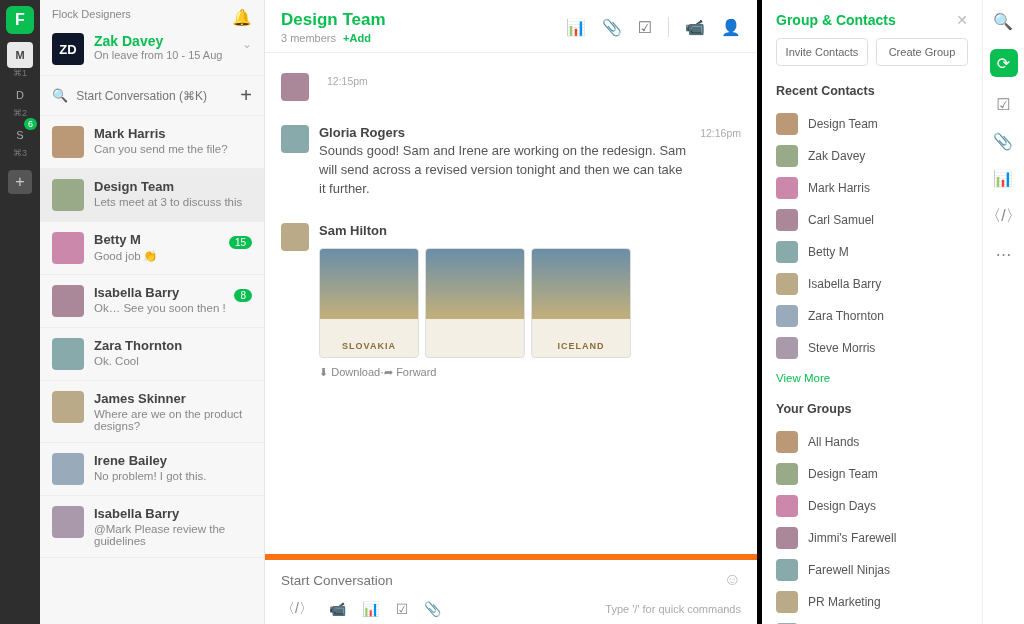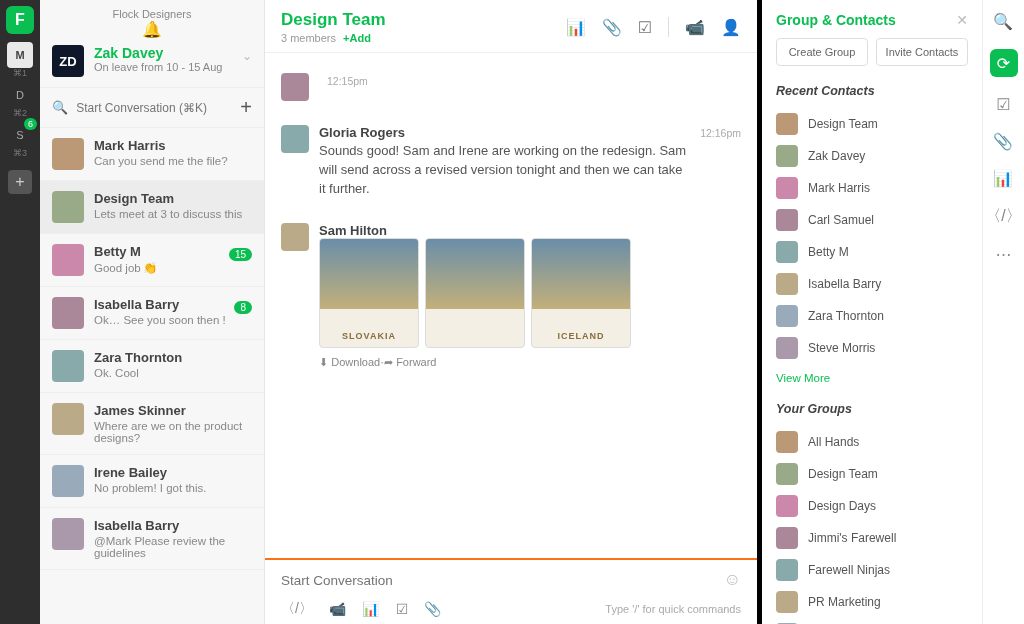--- a/index.html
+++ b/index.html
@@ -8,21 +8,21 @@
   .rail { width: 40px; background: #2e2e2e; display:flex; flex-direction:column; align-items:center; padding-top:6px; gap:8px;}
   .rail .logo { width:28px; height:28px; border-radius:6px; background:#0abe51; display:flex; align-items:center; justify-content:center; color:#fff; font-weight:bold; font-size:16px;}
   .rail .ws { width:26px; height:26px; border-radius:4px; color:#aaa; font-size:11px; display:flex; align-items:center; justify-content:center; position:relative;}
   .rail .ws.sel { background:#e9e9e9; color:#444; font-weight:bold;}
   .rail .ws .badge { position:absolute; top:-4px; right:-4px; background:#0abe51; color:#fff; font-size:9px; border-radius:8px; padding:0 4px; line-height:12px;}
   .rail .rail-label { font-size:9px; color:#777;}
   .rail .add { width:24px; height:24px; border-radius:4px; background:#555; color:#ccc; display:flex; align-items:center; justify-content:center; font-size:16px;}
 
   
   .convs { width:225px; background:#f7f7f7; border-right:1px solid #e6e6e6; display:flex; flex-direction:column;}
-  .org-row { display:flex; align-items:center; justify-content:space-between; padding:8px 12px 2px;flex-direction:column;}
+  .org-row { display:flex; justify-content:space-between; padding:8px 12px 2px;}
   .org-name { font-size:11px; color:#888;}
   .bell { color:#0abe51; font-size:16px;}
   .profile-row { display:flex; padding:4px 12px 10px; align-items:flex-start;}
   .avatar { width:32px; height:32px; border-radius:4px; background:#889; flex-shrink:0; margin-right:10px; background-size:cover; display:flex; align-items:center; justify-content:center; color:#fff; font-weight:bold;}
   .profile-name { color:#0abe51; font-weight:bold; font-size:14px;}
   .profile-status { font-size:11px; color:#888;text-align:right;}
   .chev { color:#bbb; font-size:12px; margin-left:auto; padding-top:4px;}
   .search-row { display:flex; align-items:center; padding:8px 12px; border-top:1px solid #eee; border-bottom:1px solid #eee;}
   .search-row .mag { color:#bbb; margin-right:8px;}
   .search-row input { border:none; background:transparent; font-size:12px; color:#888; outline:none; flex:1;}
@@ -43,41 +43,41 @@
   .ch-icons { display:flex; align-items:center; gap:16px; color:#777; font-size:16px;}
   .ch-icons .sep { width:1px; height:20px; background:#ddd;}
   .chat-body { flex:1; overflow:auto; padding:20px 16px 10px;}
   .msg { display:flex; margin-bottom:24px;}
   .msg .avatar { width:28px; height:28px; font-size:13px;}
   .msg-content { flex:1;}
   .msg-name { font-weight:bold; color:#444; font-size:13px;}
   .msg-text { font-size:13px; color:#555; line-height:1.45; margin-top:2px;}
   .mention { color:#0abe51; font-weight:600;}
   .msg-time { font-size:10.5px; color:#aaa; margin-left:8px; align-self:flex-start; padding-top:2px;}
-  .attachments {display:flex; gap:6px;}
+  .attachments {margin-top:10px; display:flex; gap:6px;}
   .attach-card { width:100px; height:110px; border:1px solid #ddd; border-radius:4px; background:#f4efe4; position:relative; overflow:hidden;}
   .attach-card .imgband { position:absolute; top:0; left:0; right:0; height:70px; background:linear-gradient(#6a8ea8,#c3b07a);}
   .attach-card .label { position:absolute; bottom:6px; left:0; right:0; text-align:center; font-size:9px; font-weight:bold; letter-spacing:1px; color:#8a6d3b;}
   .attach-actions { font-size:11px; color:#888; margin-top:8px; display:flex; }
   .attach-actions span { display:inline-flex; align-items:center; gap:4px;}
-  .composer { border-top:2px solid #f97316; padding:10px 16px 6px;}
+  .composer { border-top:6px solid #f97316; padding:10px 16px 6px;}
   .composer-row1 { display:flex; align-items:center; }
   .composer-row1 input { flex:1; border:none; font-size:13.5px; color:#999; outline:none;}
   .emoji { color:#bbb; font-size:17px;}
   .composer-row2 { display:flex; align-items:center; margin-top:10px; color:#888; font-size:14px; gap:16px;}
   .composer-row2 .hint { margin-left:auto; font-size:11px; color:#aaa;}
 
   
   .rpanel { width:225px; border-left:5px solid #000000; padding:12px 14px; overflow:auto;}
   .rp-header { display:flex; align-items:center; justify-content:space-between; margin-bottom:10px;}
   .rp-title { color:#0abe51; font-weight:bold; font-size:14px;}
   .rp-close { color:#bbb; font-size:14px;}
   .rp-btns { display:flex; gap:8px; margin-bottom:18px;}
   .rp-btn { flex:1; border:1px solid #ddd; border-radius:4px; padding:7px 0; font-size:11px; color:#666; text-align:center; background:#fff;}
-  .rp-section { font-weight:bold; font-size:12.5px; color:#444; margin:18px 0 10px;font-style:italic;}
+  .rp-section { font-weight:bold; font-size:12.5px; color:#444; margin:18px 0 10px;}
   .rp-item { display:flex; align-items:center; gap:10px; padding:5px 0; font-size:12px; color:#555;}
   .rp-item .avatar { width:22px; height:22px; font-size:11px; margin-right:0;}
   .rp-more { color:#0abe51; font-weight:normal; font-size:11.5px; margin:8px 0 16px; display:block;}
 
   
   .rrail { width:42px; border-left:1px solid #eee; display:flex; flex-direction:column; align-items:center; padding-top:12px; gap:18px; color:#888; font-size:16px;}
   .rrail .hl { width:28px; height:28px; border-radius:6px; background:#0abe51; color:#fff; display:flex; align-items:center; justify-content:center;}
   .icon{display:inline-block;}
 </style>
 </head>
@@ -252,22 +252,22 @@
     </div>
   </div>
 </div>
 
 <div class="rpanel">
   <div class="rp-header">
     <span class="rp-title">Group &amp; Contacts</span>
     <span class="rp-close">✕</span>
   </div>
   <div class="rp-btns">
+    <div class="rp-btn">Invite Contacts</div>
     <div class="rp-btn">Create Group</div>
-    <div class="rp-btn">Invite Contacts</div>
   </div>
   <div class="rp-section">Recent Contacts</div>
   <div id="recent-list">
       <div class="rp-item">
         <div class="avatar" style="background: rgb(187, 153, 119);"></div>
         <span>Design Team</span>
       </div>
       <div class="rp-item">
         <div class="avatar" style="background: rgb(153, 170, 136);"></div>
         <span>Zak Davey</span>

